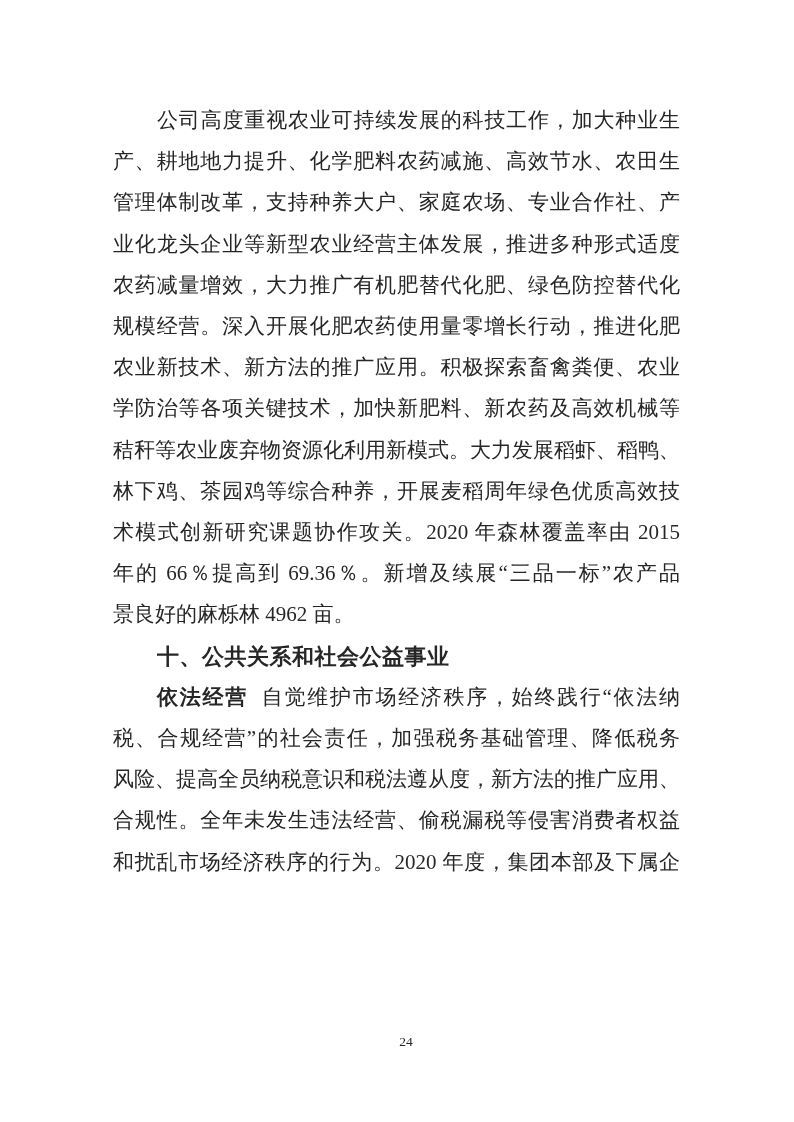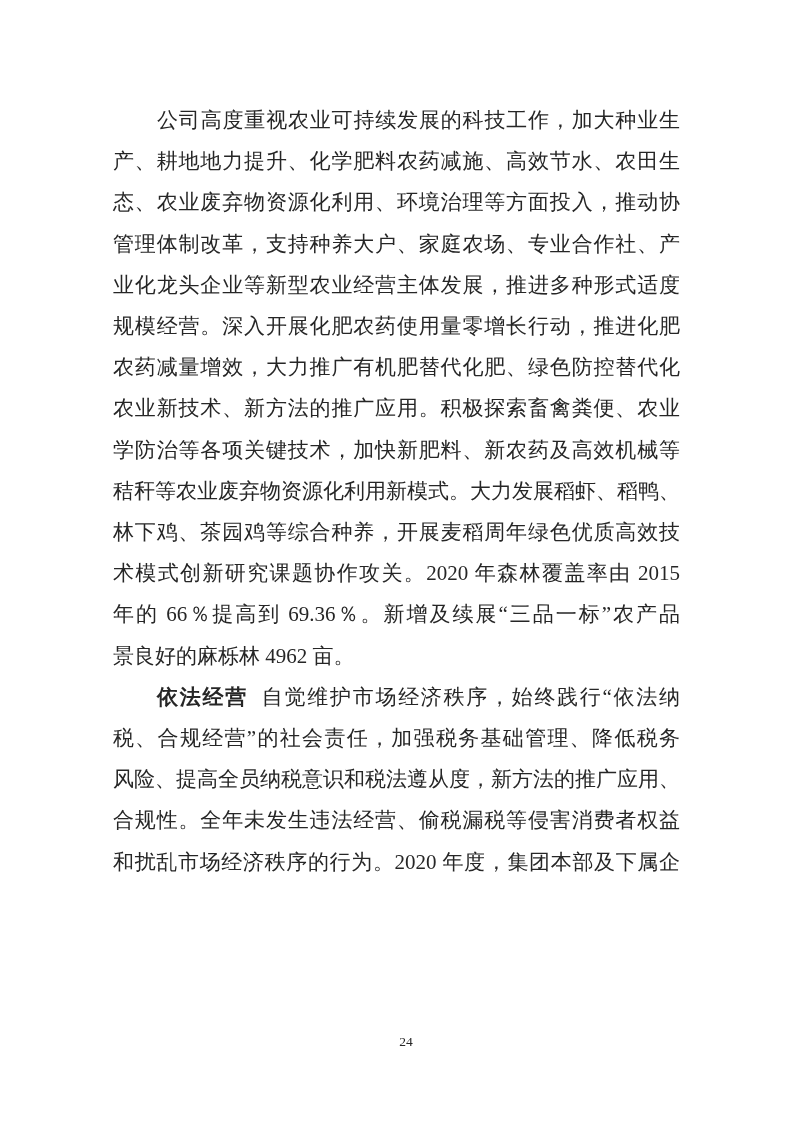--- a/index.html
+++ b/index.html
@@ -61,33 +61,33 @@
   }
 </style>
 </head>
 <body>
 
 <div class="page">
   <div class="text-block">
 
     <div class="line indent">公司高度重视农业可持续发展的科技工作，加大种业生</div>
     <div class="line">产、耕地地力提升、化学肥料农药减施、高效节水、农田生</div>
-    <div class="line">态、农业废弃物资源化利用、环境治理等方面投入，推动协</div>
     <div class="line">管理体制改革，支持种养大户、家庭农场、专业合作社、产</div>
     <div class="line">业化龙头企业等新型农业经营主体发展，推进多种形式适度</div>
+    <div class="line">农药减量增效，大力推广有机肥替代化肥、绿色防控替代化</div>
     <div class="line">规模经营。深入开展化肥农药使用量零增长行动，推进化肥</div>
-    <div class="line">农药减量增效，大力推广有机肥替代化肥、绿色防控替代化</div>
     <div class="line">农业新技术、新方法的推广应用。积极探索畜禽粪便、农业</div>
     <div class="line">学防治等各项关键技术，加快新肥料、新农药及高效机械等</div>
     <div class="line">秸秆等农业废弃物资源化利用新模式。大力发展稻虾、稻鸭、</div>
     <div class="line">林下鸡、茶园鸡等综合种养，开展麦稻周年绿色优质高效技</div>
     <div class="line">术模式创新研究课题协作攻关。2020 年森林覆盖率由 2015</div>
     <div class="line">年的 66％提高到 69.36％。新增及续展“三品一标”农产品</div>
     <div class="line end">景良好的麻栎林 4962 亩。</div>
 
+    <div class="heading">十、公共关系和社会公益事业</div>
 
     <div class="line indent">
       <span class="lead">依法经营</span><span>自觉维护市场经济秩序，始终践行“依法纳</span>
     </div>
     <div class="line">税、合规经营”的社会责任，加强税务基础管理、降低税务</div>
     <div class="line">风险、提高全员纳税意识和税法遵从度，新方法的推广应用、</div>
     <div class="line">合规性。全年未发生违法经营、偷税漏税等侵害消费者权益</div>
     <div class="line">和扰乱市场经济秩序的行为。2020 年度，集团本部及下属企</div>
 
   </div>

